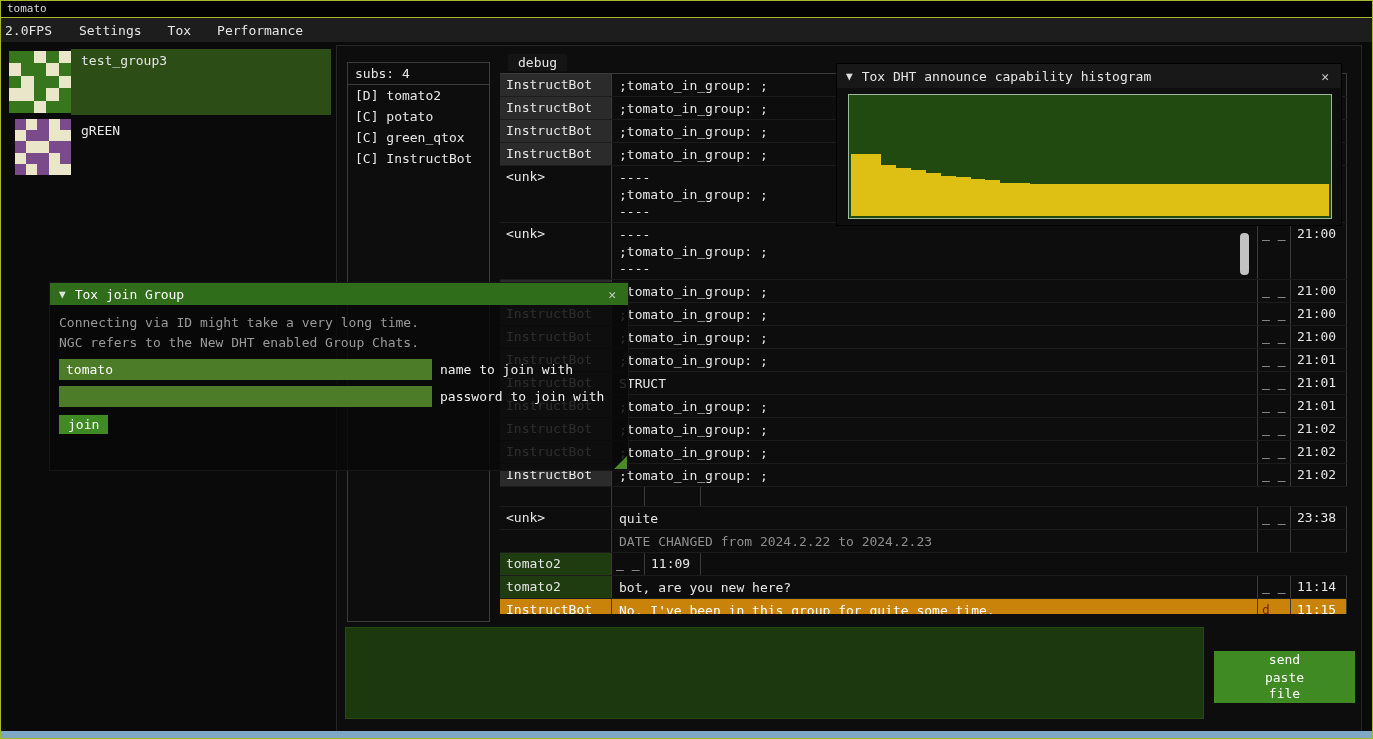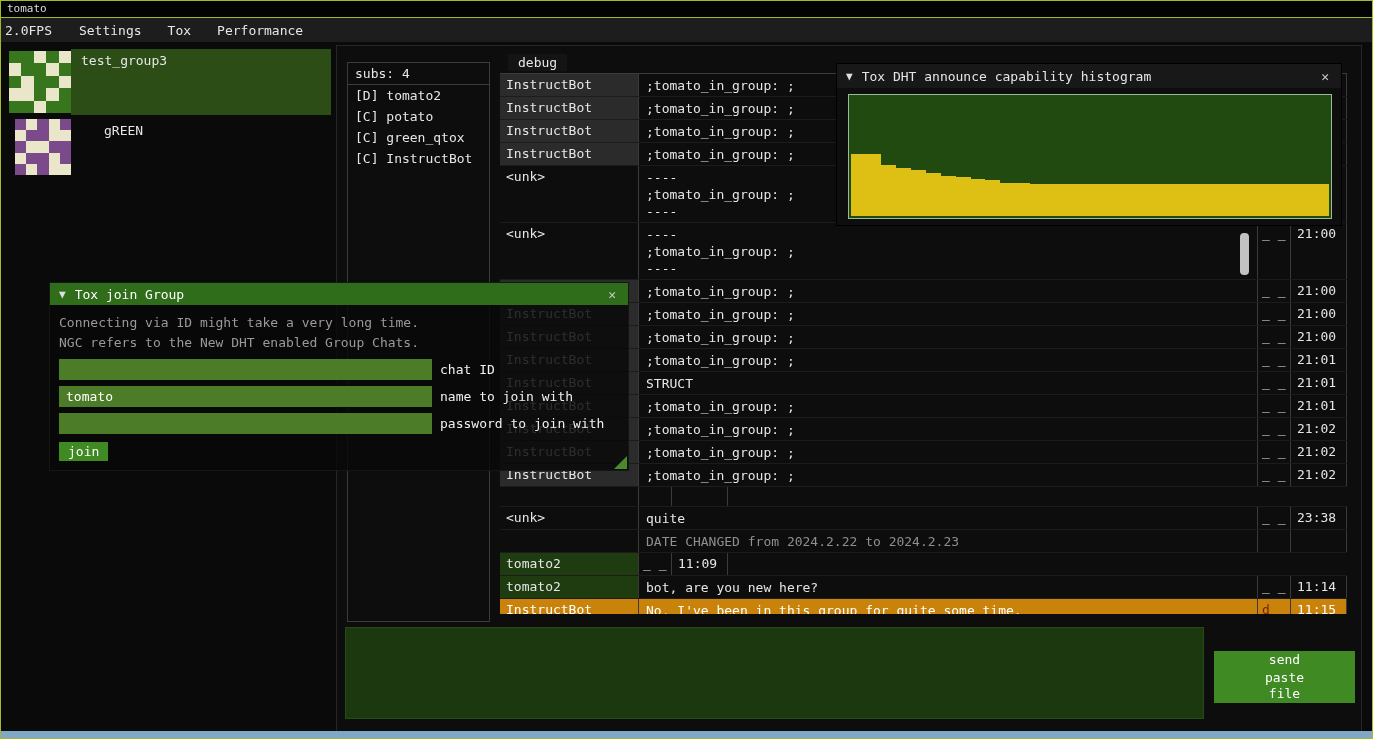--- a/index.html
+++ b/index.html
@@ -11,41 +11,41 @@
   
   .titlebar{position:absolute;top:0;left:0;right:0;height:16px;background:#030303;
     border-bottom:1px solid var(--accent-border);font-size:11px;line-height:16px;padding-left:6px;color:#dcdcdc;}
   .menubar{position:absolute;top:17px;left:0;right:0;height:24px;background:var(--menubar-bg,#1d1d1d);
     display:flex;align-items:stretch;}
   .menubar .fps{display:flex;align-items:center;padding:0 4px;margin-right:10px;}
   .menu-item{display:flex;align-items:center;padding:0 13px;cursor:default;}
   
   .group-row{position:absolute;display:flex;}
   .group-row-0{left:8px;top:48px;width:322px;height:66px;}
-  .group-row-1{left:14px;top:118px;width:316px;height:56px;gap:23px;}
+  .group-row-1{left:14px;top:118px;width:316px;height:56px;}
   .avatar{display:grid;grid-template-columns:repeat(5,1fr);grid-template-rows:repeat(5,1fr);flex:none;}
   .group-row-0 .avatar{width:62px;height:62px;margin-top:2px;}
   .group-row-1 .avatar{width:56px;height:56px;}
   .group-label{flex:1;padding:4px 10px;}
   .group-label.selected{background:var(--selected-green,#2d4d17);}
   
   .chat-window{position:absolute;left:335px;top:44px;width:1026px;height:687px;
     border:1px solid #262626;background:#0d0d0d;box-sizing:border-box;}
   .subs-panel{position:absolute;left:10px;top:16px;width:143px;height:560px;
     border:1px solid #3c3c3c;box-sizing:border-box;}
   .subs-header{padding:3px 7px;border-bottom:1px solid #3c3c3c;}
   .subs-member{padding:1px 7px;line-height:19px;white-space:pre;}
   .tabbar{position:absolute;left:163px;top:6px;width:847px;height:22px;
     border-bottom:1px solid #3a3a3a;box-sizing:border-box;display:flex;align-items:center;}
   .tab{padding:1px 10px;margin-left:8px;background:#141414;}
   
   .messages{position:absolute;left:163px;top:28px;width:847px;height:540px;overflow:hidden;}
   .m-row{display:flex;min-height:23px;box-sizing:border-box;border-bottom:1px solid #1c1c1c;}
   .m-row.date{min-height:20px;}
-  .m-name{width:139px;flex:none;padding:3px 6px 0;box-sizing:border-box;border-right:1px solid #3a3a3a;white-space:pre;overflow:hidden;}
+  .m-name{width:112px;flex:none;padding:3px 6px 0;box-sizing:border-box;border-right:1px solid #3a3a3a;white-space:pre;overflow:hidden;}
   .m-msg{flex:1;padding:3px 7px 2px;border-right:1px solid #3a3a3a;line-height:17px;white-space:pre-line;overflow:hidden;}
   .m-flags{width:33px;flex:none;padding:3px 4px 0;box-sizing:border-box;border-right:1px solid #3a3a3a;white-space:pre;}
   .m-time{width:56px;flex:none;padding:3px 6px 0;box-sizing:border-box;border-right:1px solid #3a3a3a;}
   .n-bot{background:var(--name-bot-bg,#2b2b2b);}
   .n-self{background:var(--name-self-bg,#1e3c10);}
   .date-text{color:#8f8f8f;}
   .row-highlight{background:var(--highlight-orange,#c9830b);color:#fff;}
   .row-highlight .m-flags{color:#7a1f10;}
   .scroll-thumb{position:absolute;left:903px;top:187px;width:9px;height:42px;background:#c2c2c2;border-radius:4px;}
   
@@ -363,24 +363,20 @@
     <div class="win-titlebar">
       <span class="win-arrow">▼</span>
       <span class="win-title">Tox join Group</span>
       <span class="win-close">✕</span>
     </div>
     <div class="join-body">
       <div class="join-info">Connecting via ID might take a very long time.</div>
       <div class="join-info">NGC refers to the New DHT enabled Group Chats.</div>
       <div id="join-fields">
           <div class="join-field-row">
-            <input class="join-input" type="text" style="">
-            <div class="join-label">chat ID</div>
-          </div>
-          <div class="join-field-row">
             <input class="join-input" type="text" value="tomato" style="">
             <div class="join-label">name to join with</div>
           </div>
           <div class="join-field-row">
             <input class="join-input" type="text" style="">
             <div class="join-label">password to join with</div>
           </div>
         </div>
       <button class="join-btn">join</button>
       <div class="resize-grip"></div>

